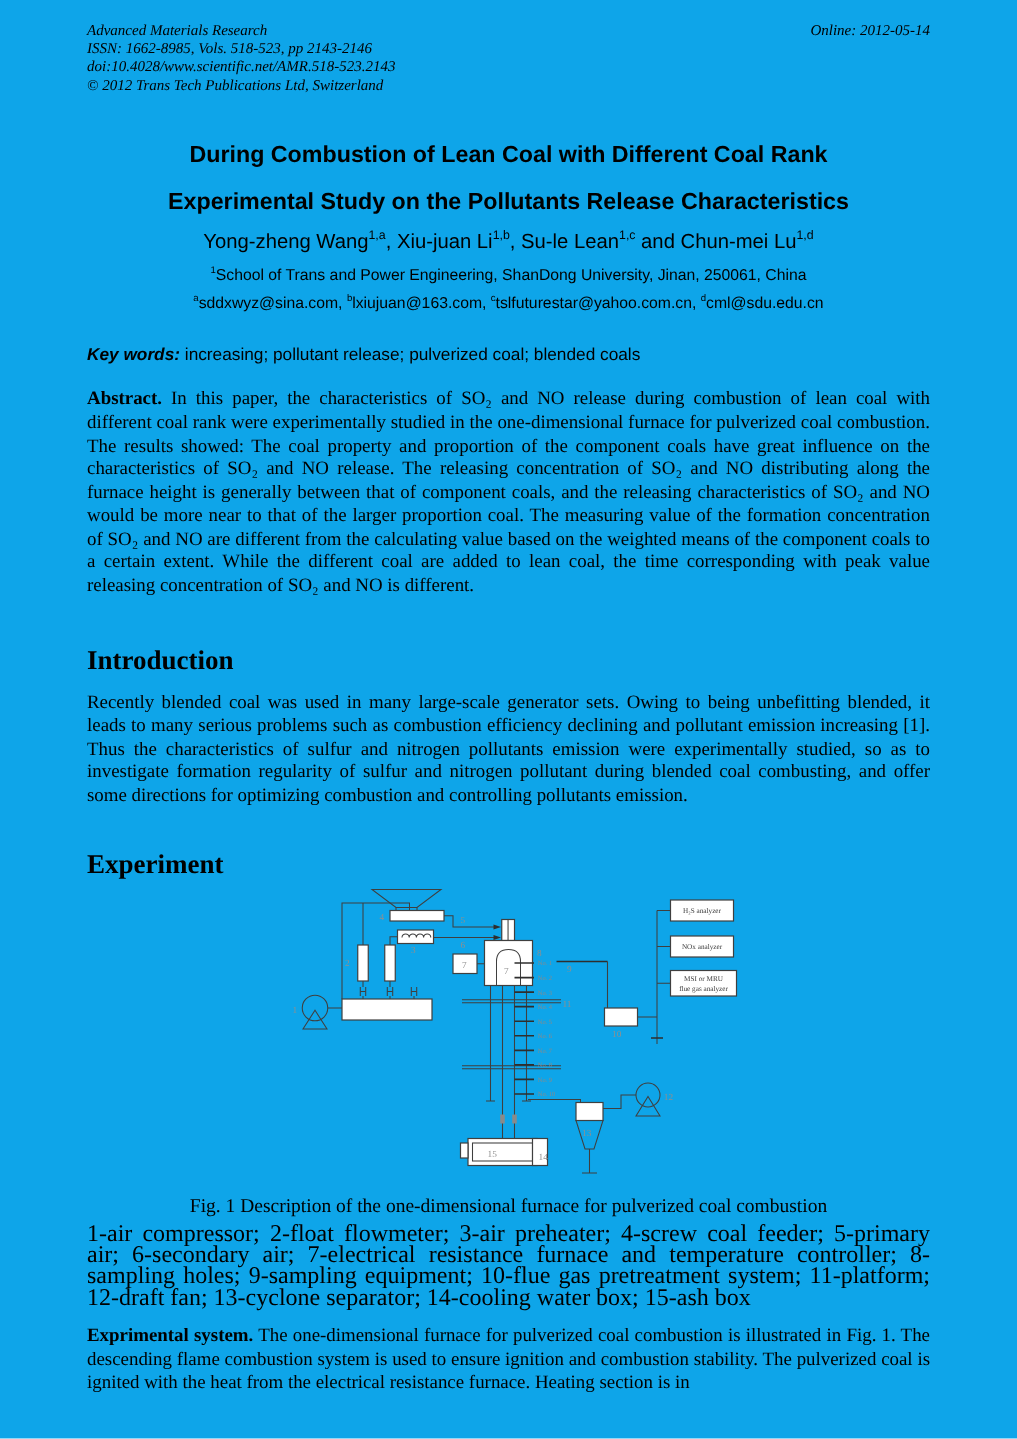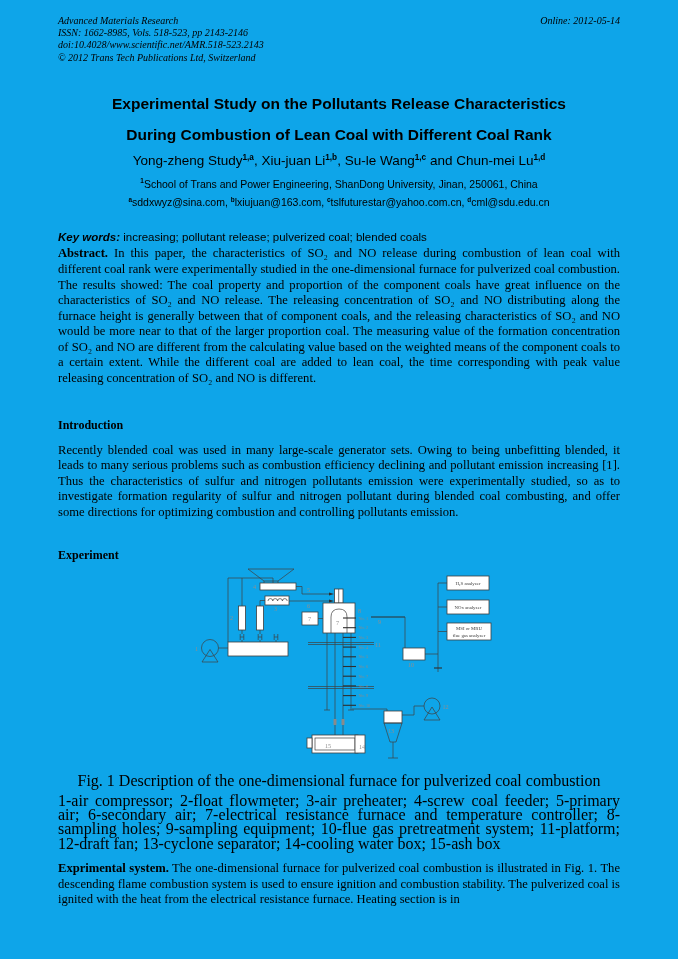--- a/index.html
+++ b/index.html
@@ -13,35 +13,35 @@
     color:#000;
     overflow:hidden;
   }
   
   .hdr{display:flex;justify-content:space-between;font-style:italic;font-size:10px;line-height:12.2px;}
   .hdr-left div{white-space:nowrap;}
   .hdr-right{white-space:nowrap;}
   
   .title{margin-top:24px;text-align:center;font-family:"Liberation Sans", sans-serif;font-weight:bold;font-size:15.5px;line-height:31px;}
   .authors{margin-top:3px;text-align:center;font-family:"Liberation Sans", sans-serif;font-size:13.5px;}
-  .authors sup,.affil sup,.emails sup{font-size:61%;font-weight:bold;}
+  .authors sup,.affil sup,.emails sup{font-size:61%;}
   .affil{margin-top:9px;text-align:center;font-family:"Liberation Sans", sans-serif;font-size:10.5px;}
   .emails{margin-top:6px;text-align:center;font-family:"Liberation Sans", sans-serif;font-size:10.5px;}
   .keywords{margin-top:23px;font-family:"Liberation Sans", sans-serif;font-size:11.5px;}
   .keywords b{font-weight:bold;font-style:italic;}
   .para{font-size:12.6px;line-height:15.6px;text-align:justify;}
-  .abstract{margin-top:3px;}
+  .abstract{margin-top:15px;}
   .runin{font-weight:bold;}
-  .sechead{font-weight:bold;font-size:12px;}
+  .sechead{font-weight:bold;font-size:18px;}
   .head-intro{margin-top:31px;}
   .para-intro{margin-top:10px;}
   .head-exp{margin-top:27px;}
   
   .fig-wrap{margin-top:5px;margin-left:132px;width:320px;height:201px;}
-  .fig-caption{text-align:center;font-size:16px;margin-top:3px;}
+  .fig-caption{text-align:center;font-size:13px;margin-top:3px;}
   .fig-legend{font-size:16px;line-height:14.4px;text-align:justify;margin-top:4px;}
   .para-expsys{margin-top:10px;}
   
   svg .ln{stroke:#3f3f3f;stroke-width:0.7;fill:none;}
   svg .lnb{stroke:#2e2e2e;stroke-width:1.1;fill:none;}
   svg .bx{stroke:#3f3f3f;stroke-width:0.8;fill:#ffffff;}
   svg .num{font-family:"Liberation Serif", serif;font-size:6.2px;fill:#8f8f8f;}
   svg .hole{font-family:"Liberation Serif", serif;font-size:4.3px;fill:#8a8a8a;}
   svg .anat{font-family:"Liberation Serif", serif;font-size:4.8px;fill:#3a3a3a;}
   svg .arw{fill:#2e2e2e;stroke:none;}
@@ -56,25 +56,25 @@
     <div class="hdr-left">
       <div>Advanced Materials Research</div>
       <div>ISSN: 1662-8985, Vols. 518-523, pp 2143-2146</div>
       <div>doi:10.4028/www.scientific.net/AMR.518-523.2143</div>
       <div>© 2012 Trans Tech Publications Ltd, Switzerland</div>
     </div>
     <div class="hdr-right">Online: 2012-05-14</div>
   </div>
 
   <div class="title">
+    <div>During Combustion of Lean Coal with Different Coal Rank</div>
     <div>Experimental Study on the Pollutants Release Characteristics</div>
-    <div>During Combustion of Lean Coal with Different Coal Rank</div>
   </div>
 
-  <div class="authors"><span><span></span><span>Yong-zheng Study</span><sup>1,a</sup></span><span><span>, </span><span>Xiu-juan Li</span><sup>1,b</sup></span><span><span>, </span><span>Su-le Wang</span><sup>1,c</sup></span><span><span> and </span><span>Chun-mei Lu</span><sup>1,d</sup></span></div>
+  <div class="authors"><span><span></span><span>Yong-zheng Wang</span><sup>1,a</sup></span><span><span>, </span><span>Xiu-juan Li</span><sup>1,b</sup></span><span><span>, </span><span>Su-le Lean</span><sup>1,c</sup></span><span><span> and </span><span>Chun-mei Lu</span><sup>1,d</sup></span></div>
 
   <div class="affil"><sup>1</sup><span>School of Trans and Power Engineering, ShanDong University, Jinan, 250061, China</span></div>
 
   <div class="emails"><span><span></span><sup>a</sup><span>sddxwyz@sina.com</span></span><span><span>, </span><sup>b</sup><span>lxiujuan@163.com</span></span><span><span>, </span><sup>c</sup><span>tslfuturestar@yahoo.com.cn</span></span><span><span>, </span><sup>d</sup><span>cml@sdu.edu.cn</span></span></div>
 
   <div class="keywords"><b>Key words:</b><span> increasing; pollutant release; pulverized coal; blended coals</span></div>
 
   <div class="para abstract"><span class="runin">Abstract.</span><span> In this paper, the characteristics of SO₂ and NO release during combustion of lean coal with different coal rank were experimentally studied in the one-dimensional furnace for pulverized coal combustion. The results showed: The coal property and proportion of the component coals have great influence on the characteristics of SO₂ and NO release. The releasing concentration of SO₂ and NO distributing along the furnace height is generally between that of component coals, and the releasing characteristics of SO₂ and NO would be more near to that of the larger proportion coal. The measuring value of the formation concentration of SO₂ and NO are different from the calculating value based on the weighted means of the component coals to a certain extent. While the different coal are added to lean coal, the time corresponding with peak value releasing concentration of SO₂ and NO is different.</span></div>
 
   <div class="sechead head-intro">Introduction</div>

